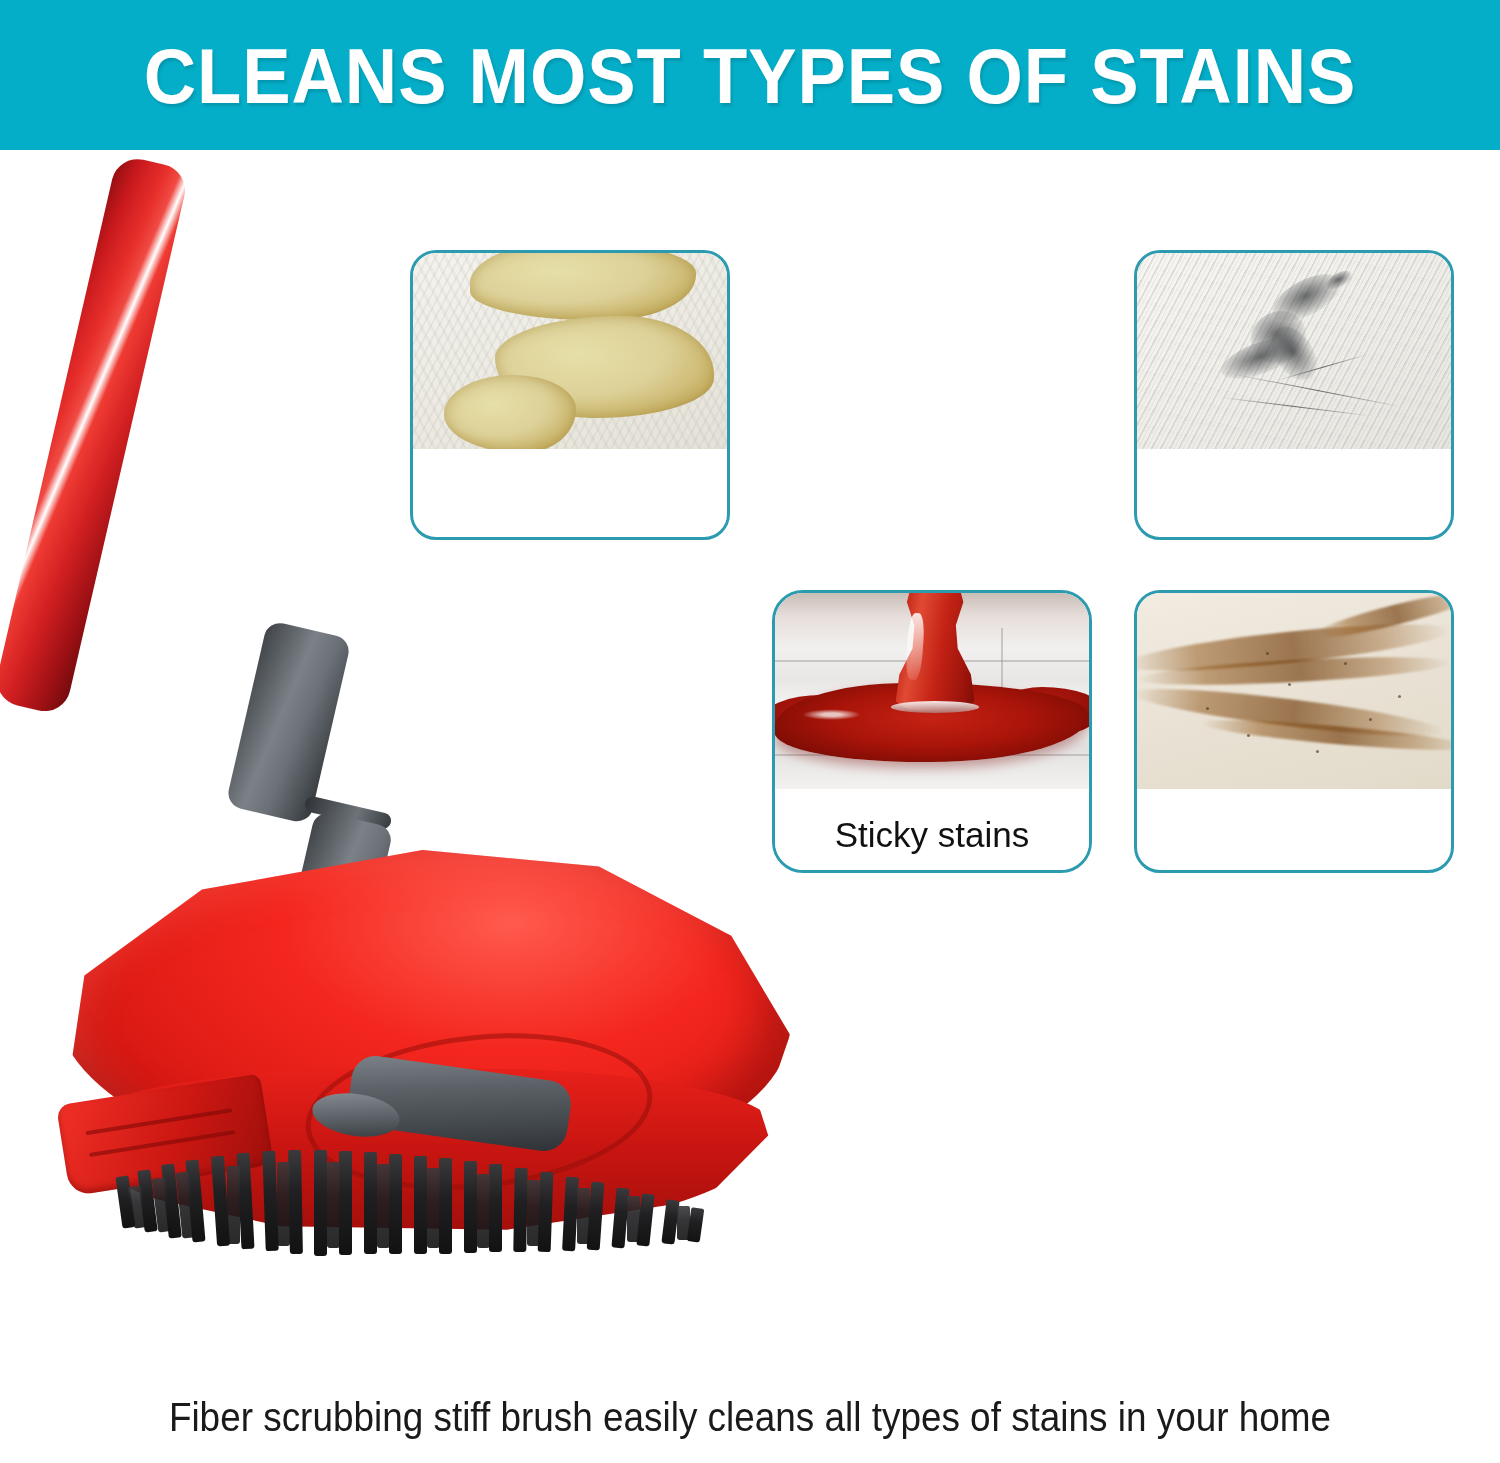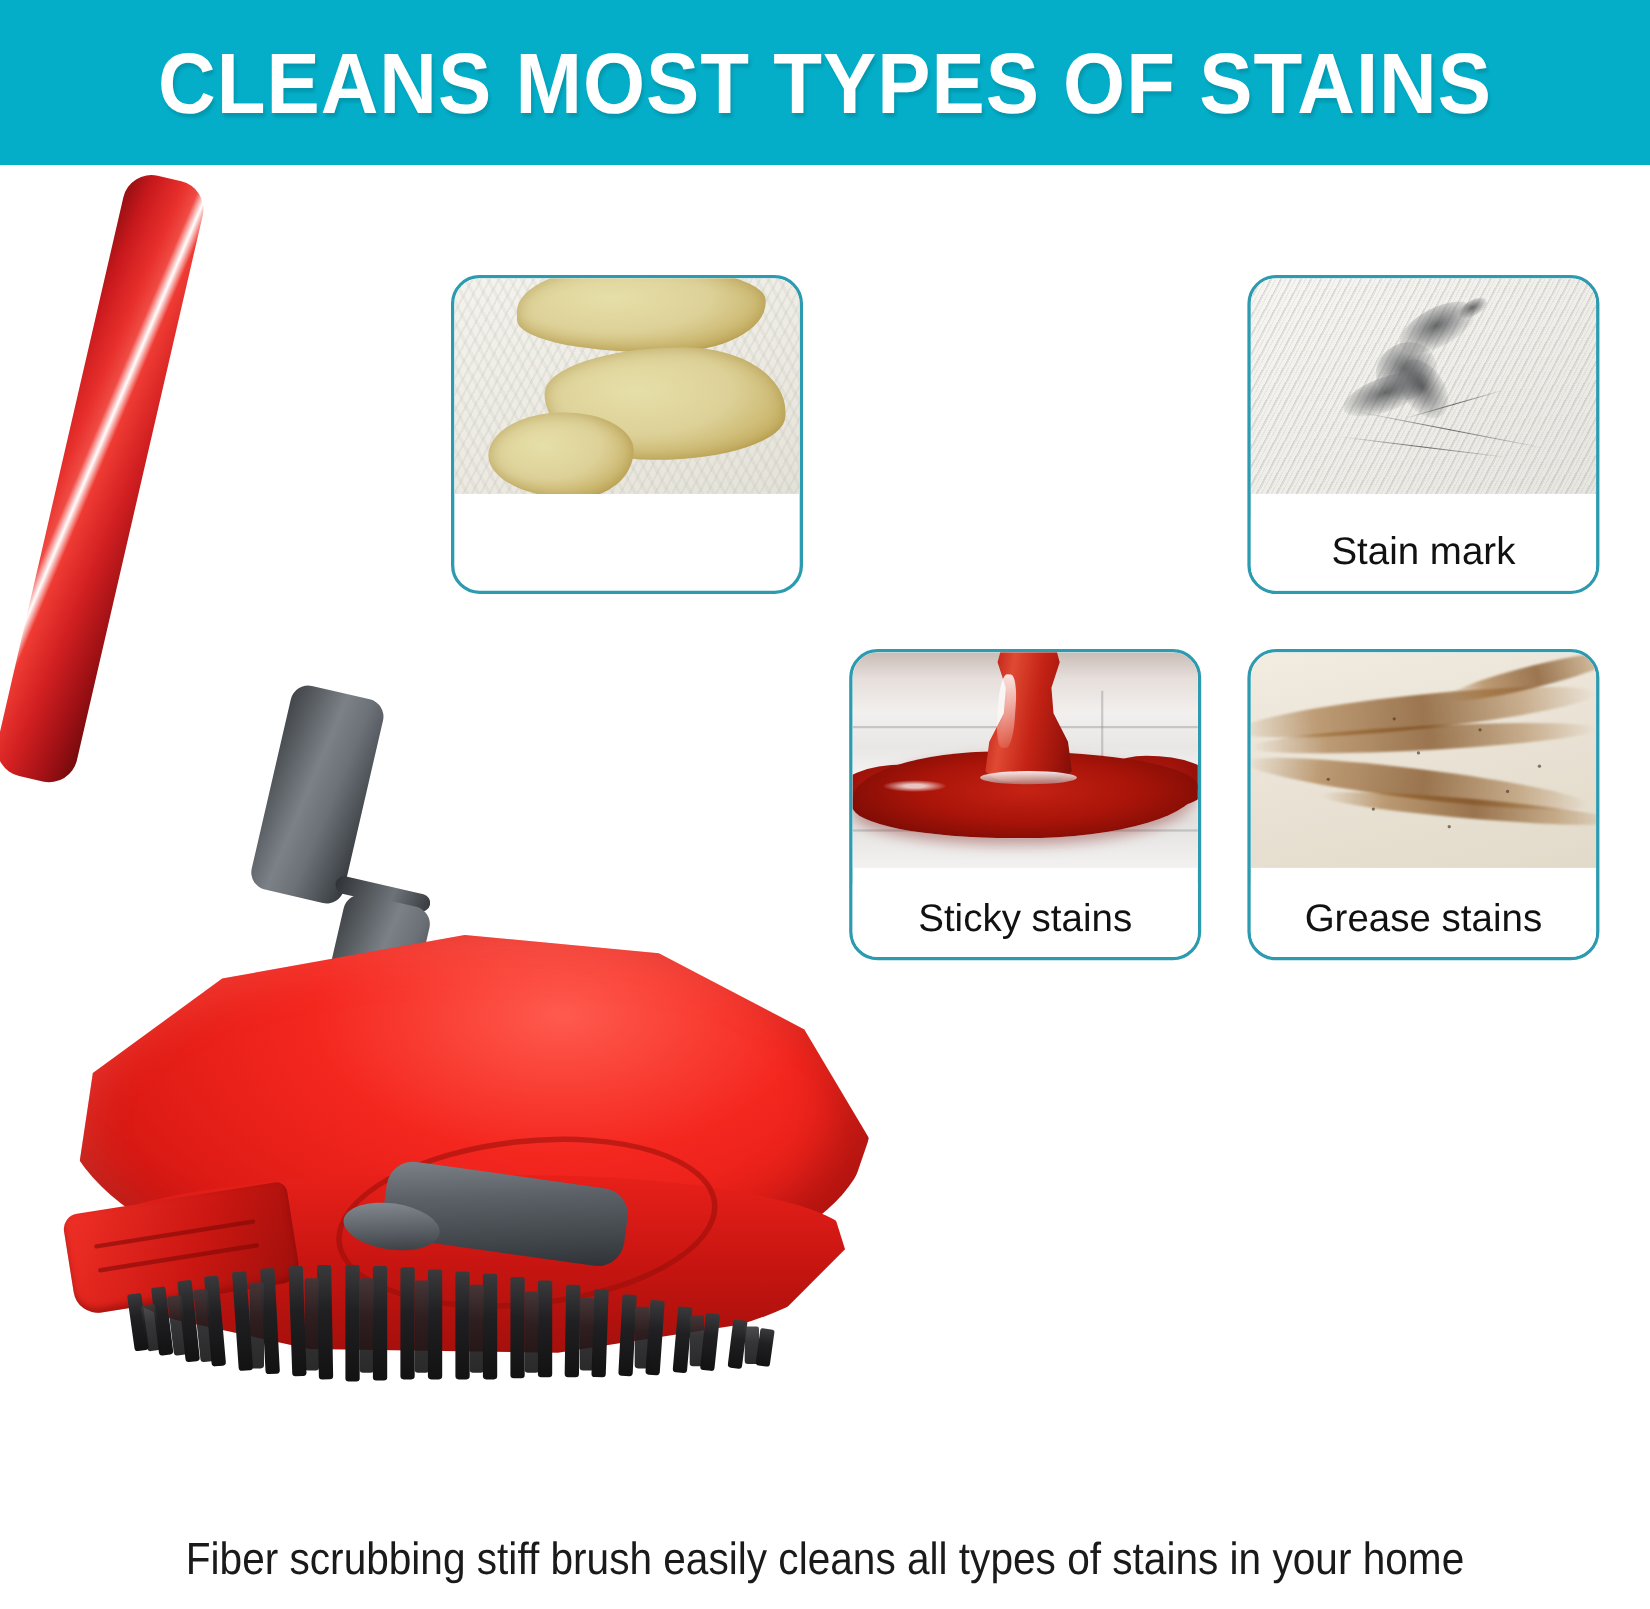--- a/index.html
+++ b/index.html
@@ -406,24 +406,23 @@
       <div class="surf surf-mark"></div>
       <div class="scuff s1"></div>
       <div class="scuff s2"></div>
       <div class="scuff s3"></div>
       <div class="scuff s4"></div>
       <div class="scuff s5"></div>
       <div class="hairline" style="left:30%; top:70%; width:55%; transform:rotate(11deg);"></div>
       <div class="hairline" style="left:26%; top:78%; width:48%; transform:rotate(7deg);"></div>
       <div class="hairline" style="left:44%; top:58%; width:30%; transform:rotate(-16deg);"></div>
     </div>
-    <div class="card-label">Stain mark</div>
-  </div>
-
-  <div class="card" style="left:772px; top:590px; width:320px; height:283px;">
+  </div>
+
+  <div class="card" style="left:772px; top:590px; width:320px; height:283px;border-radius:31px;">
     <div class="card-photo">
       <div class="surf surf-sticky"></div>
       <div class="tile-line" style="left:0; top:34%; width:100%; height:2px;"></div>
       <div class="tile-line" style="left:72%; top:18%; width:2px; height:60%;"></div>
       <div class="tile-line" style="left:0; top:82%; width:100%; height:2px;"></div>
       <div class="sticky-splash-l"></div>
       <div class="sticky-splash-r"></div>
       <div class="sticky-pool"></div>
       <div class="bottle"></div>
       <div class="bottle-hi"></div>
@@ -442,18 +441,17 @@
       <div class="streak g5"></div>
       <div class="speck" style="left:22%; top:58%;"></div>
       <div class="speck" style="left:35%; top:72%;"></div>
       <div class="speck" style="left:48%; top:46%;"></div>
       <div class="speck" style="left:57%; top:80%;"></div>
       <div class="speck" style="left:66%; top:35%;"></div>
       <div class="speck" style="left:74%; top:64%;"></div>
       <div class="speck" style="left:83%; top:52%;"></div>
       <div class="speck" style="left:41%; top:30%;"></div>
     </div>
-    <div class="card-label">Grease stains</div>
   </div>
 
   <div id="bottom-caption">Fiber scrubbing stiff brush easily cleans all types of stains in your home</div>
 
 </div>
 
 </body></html>

